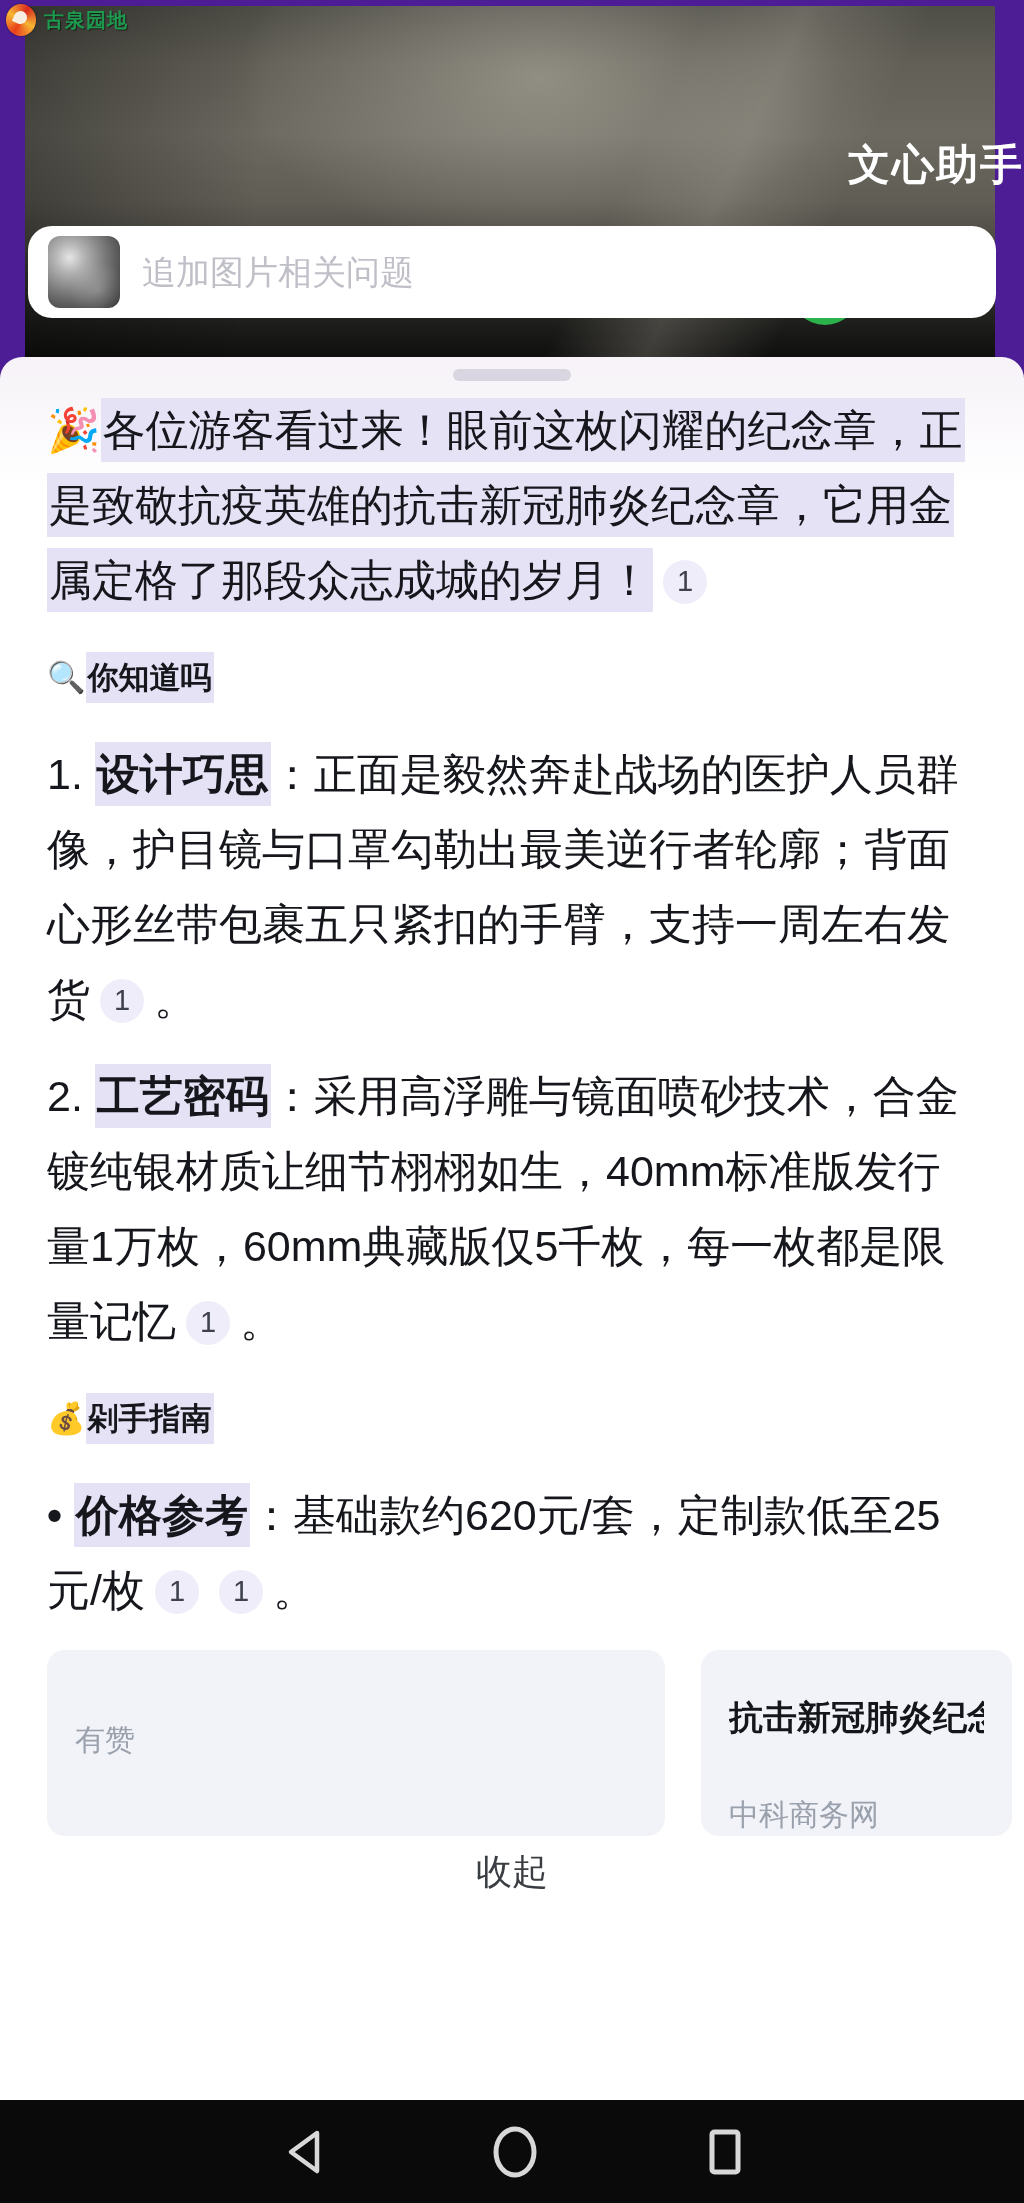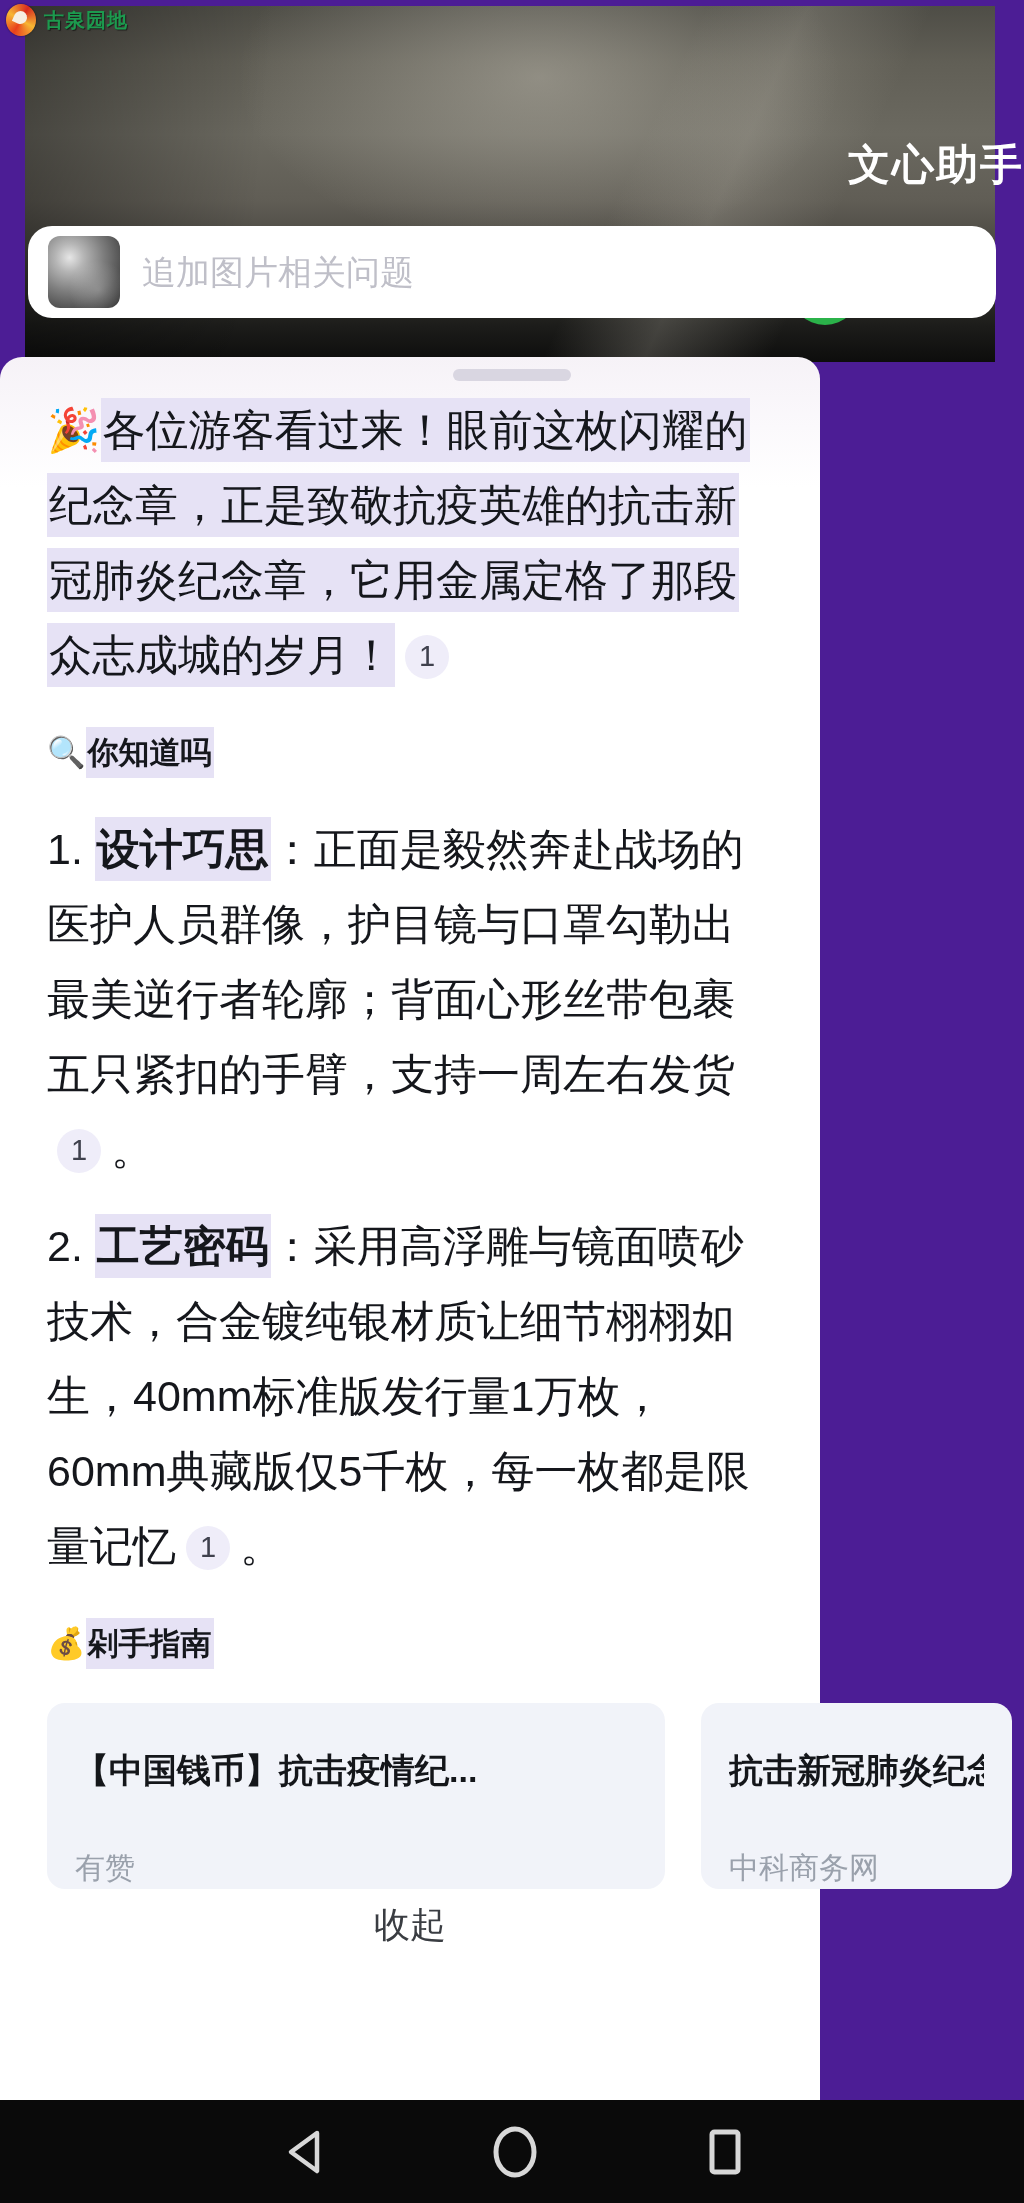--- a/index.html
+++ b/index.html
@@ -41,21 +41,21 @@
     background:#fff; border-radius:24px; display:flex; align-items:center; padding:0 20px; }
   .thumb { width:72px; height:72px; border-radius:12px; flex:0 0 auto;
     background:
       radial-gradient(circle at 70% 75%, rgba(255,255,255,.25), transparent 40%),
       radial-gradient(circle at 30% 30%, #e6e6e6 0%, #b5b5b5 20%, #7d7d7d 48%, #525252 72%, #2e2e2e 100%); }
   .ask-input { flex:1; border:none; outline:none; background:transparent; margin-left:22px;
     font-size:34px; color:#333; font-family:inherit; }
   .ask-input::placeholder { color:#bfbfc8; }
 
   
-  .panel { position:absolute; left:0; top:357px; width:820px; height:1846px;
+  .panel { position:absolute; left:0; top:357px; width:1024px; height:1846px;
     border-radius:22px 22px 0 0; padding:0 47px;
     background:linear-gradient(180deg,#f6f2f7 0%,#fbf9fc 70px,#ffffff 130px); }
   .drag-handle { position:absolute; left:453px; top:12px; width:118px; height:12px;
     border-radius:6px; background:#d9d6e1; }
   .content { padding-top:36px; font-size:43px; line-height:75px; color:#15171c; }
   .block { margin-bottom:22px; }
   .hl { background:#e6e2f5; padding:8px 2px; -webkit-box-decoration-break:clone; box-decoration-break:clone; }
   .bold { font-weight:700; }
   .heading { font-weight:700; font-size:31px; }
   .cite { display:inline-flex; width:44px; height:44px; border-radius:50%;
@@ -134,25 +134,27 @@
       </div>
 
       <div class="block">
         <span>2. </span><span class="hl bold">工艺密码</span><span>：采用高浮雕与镜面喷砂技术，合金镀纯银材质让细节栩栩如生，40mm标准版发行量1万枚，60mm典藏版仅5千枚，每一枚都是限量记忆</span><span class="cite">1</span><span>。</span>
       </div>
 
       <div class="block heading">
         <span>💰</span><span class="hl">剁手指南</span>
       </div>
 
+      <div class="block">
+        <span class="bold">• </span><span class="hl bold">价格参考</span><span>：基础款约620元/套，定制款低至25元/枚</span><span class="cite">1</span><span class="cite">1</span><span>。</span>
+      </div>
 
 
       <div class="cards-row">
         <div class="card card1">
-          <div class="card-title">【中国钱币】抗击疫情纪...</div>
           <div class="card-site">有赞</div>
         </div>
         <div class="card card2">
           <div class="card-title">抗击新冠肺炎纪念章</div>
           <div class="card-site">中科商务网</div>
         </div>
       </div>
 
       <div class="collapse">收起</div>
     </div>

